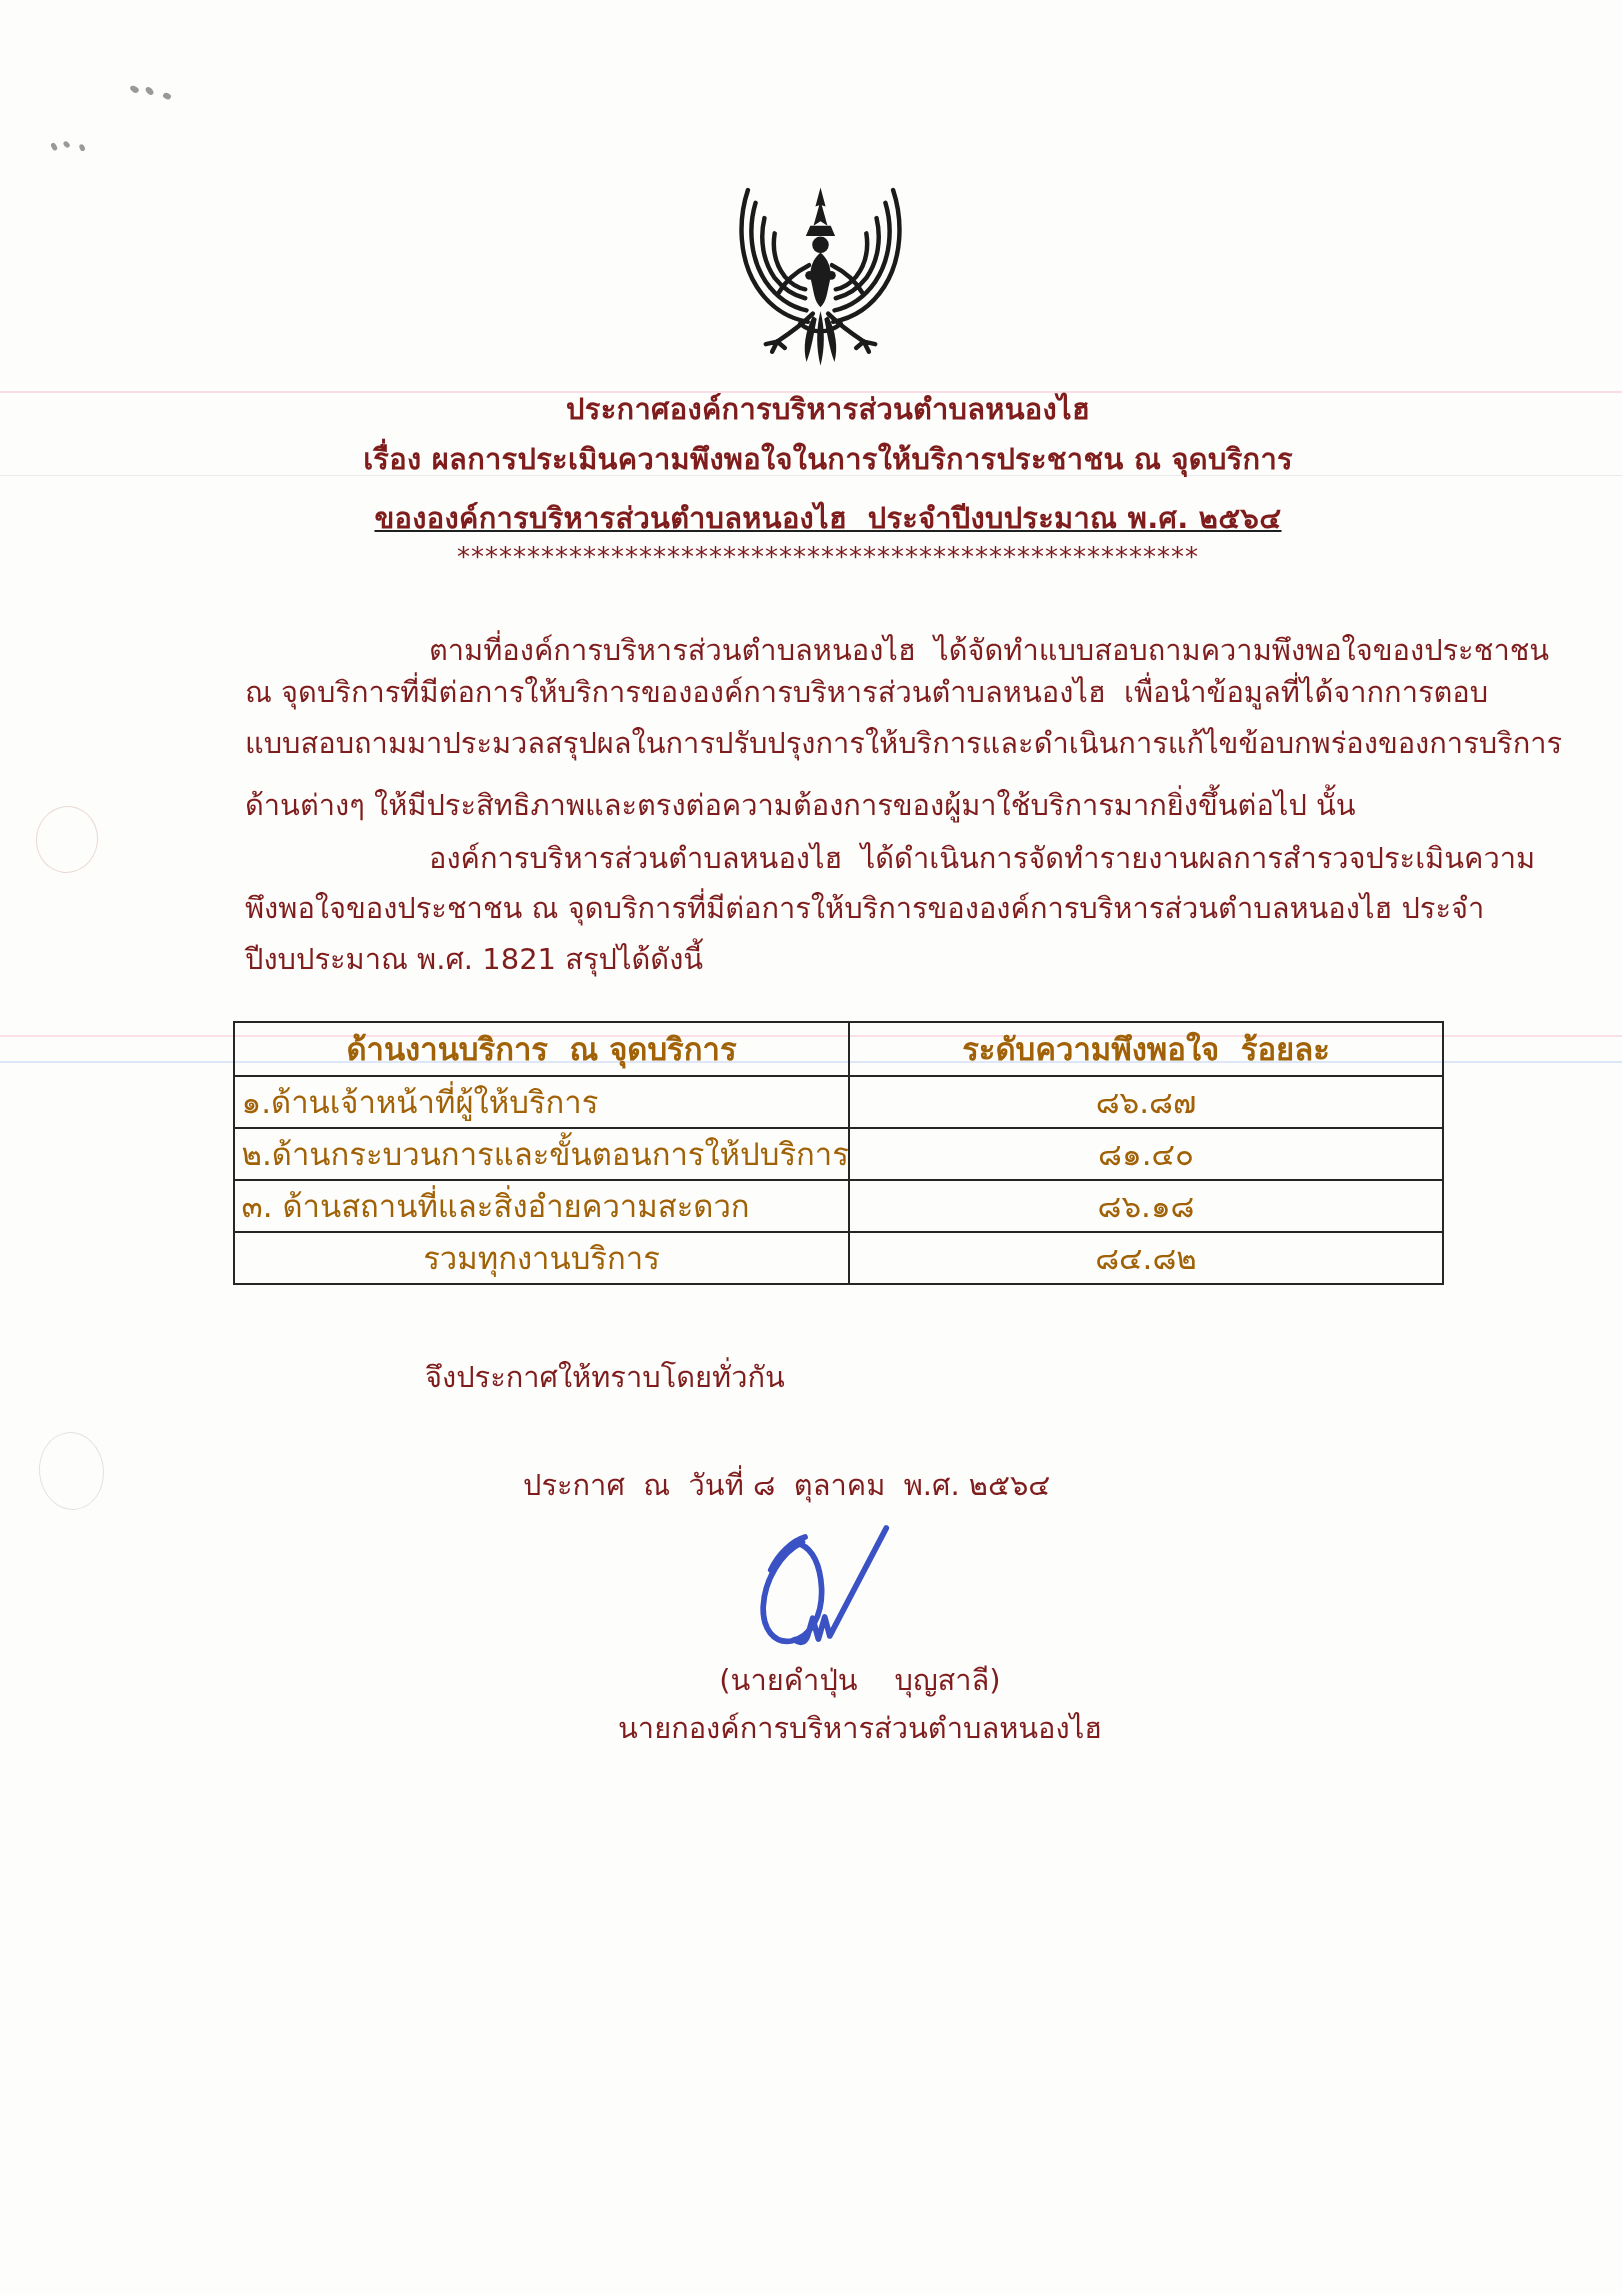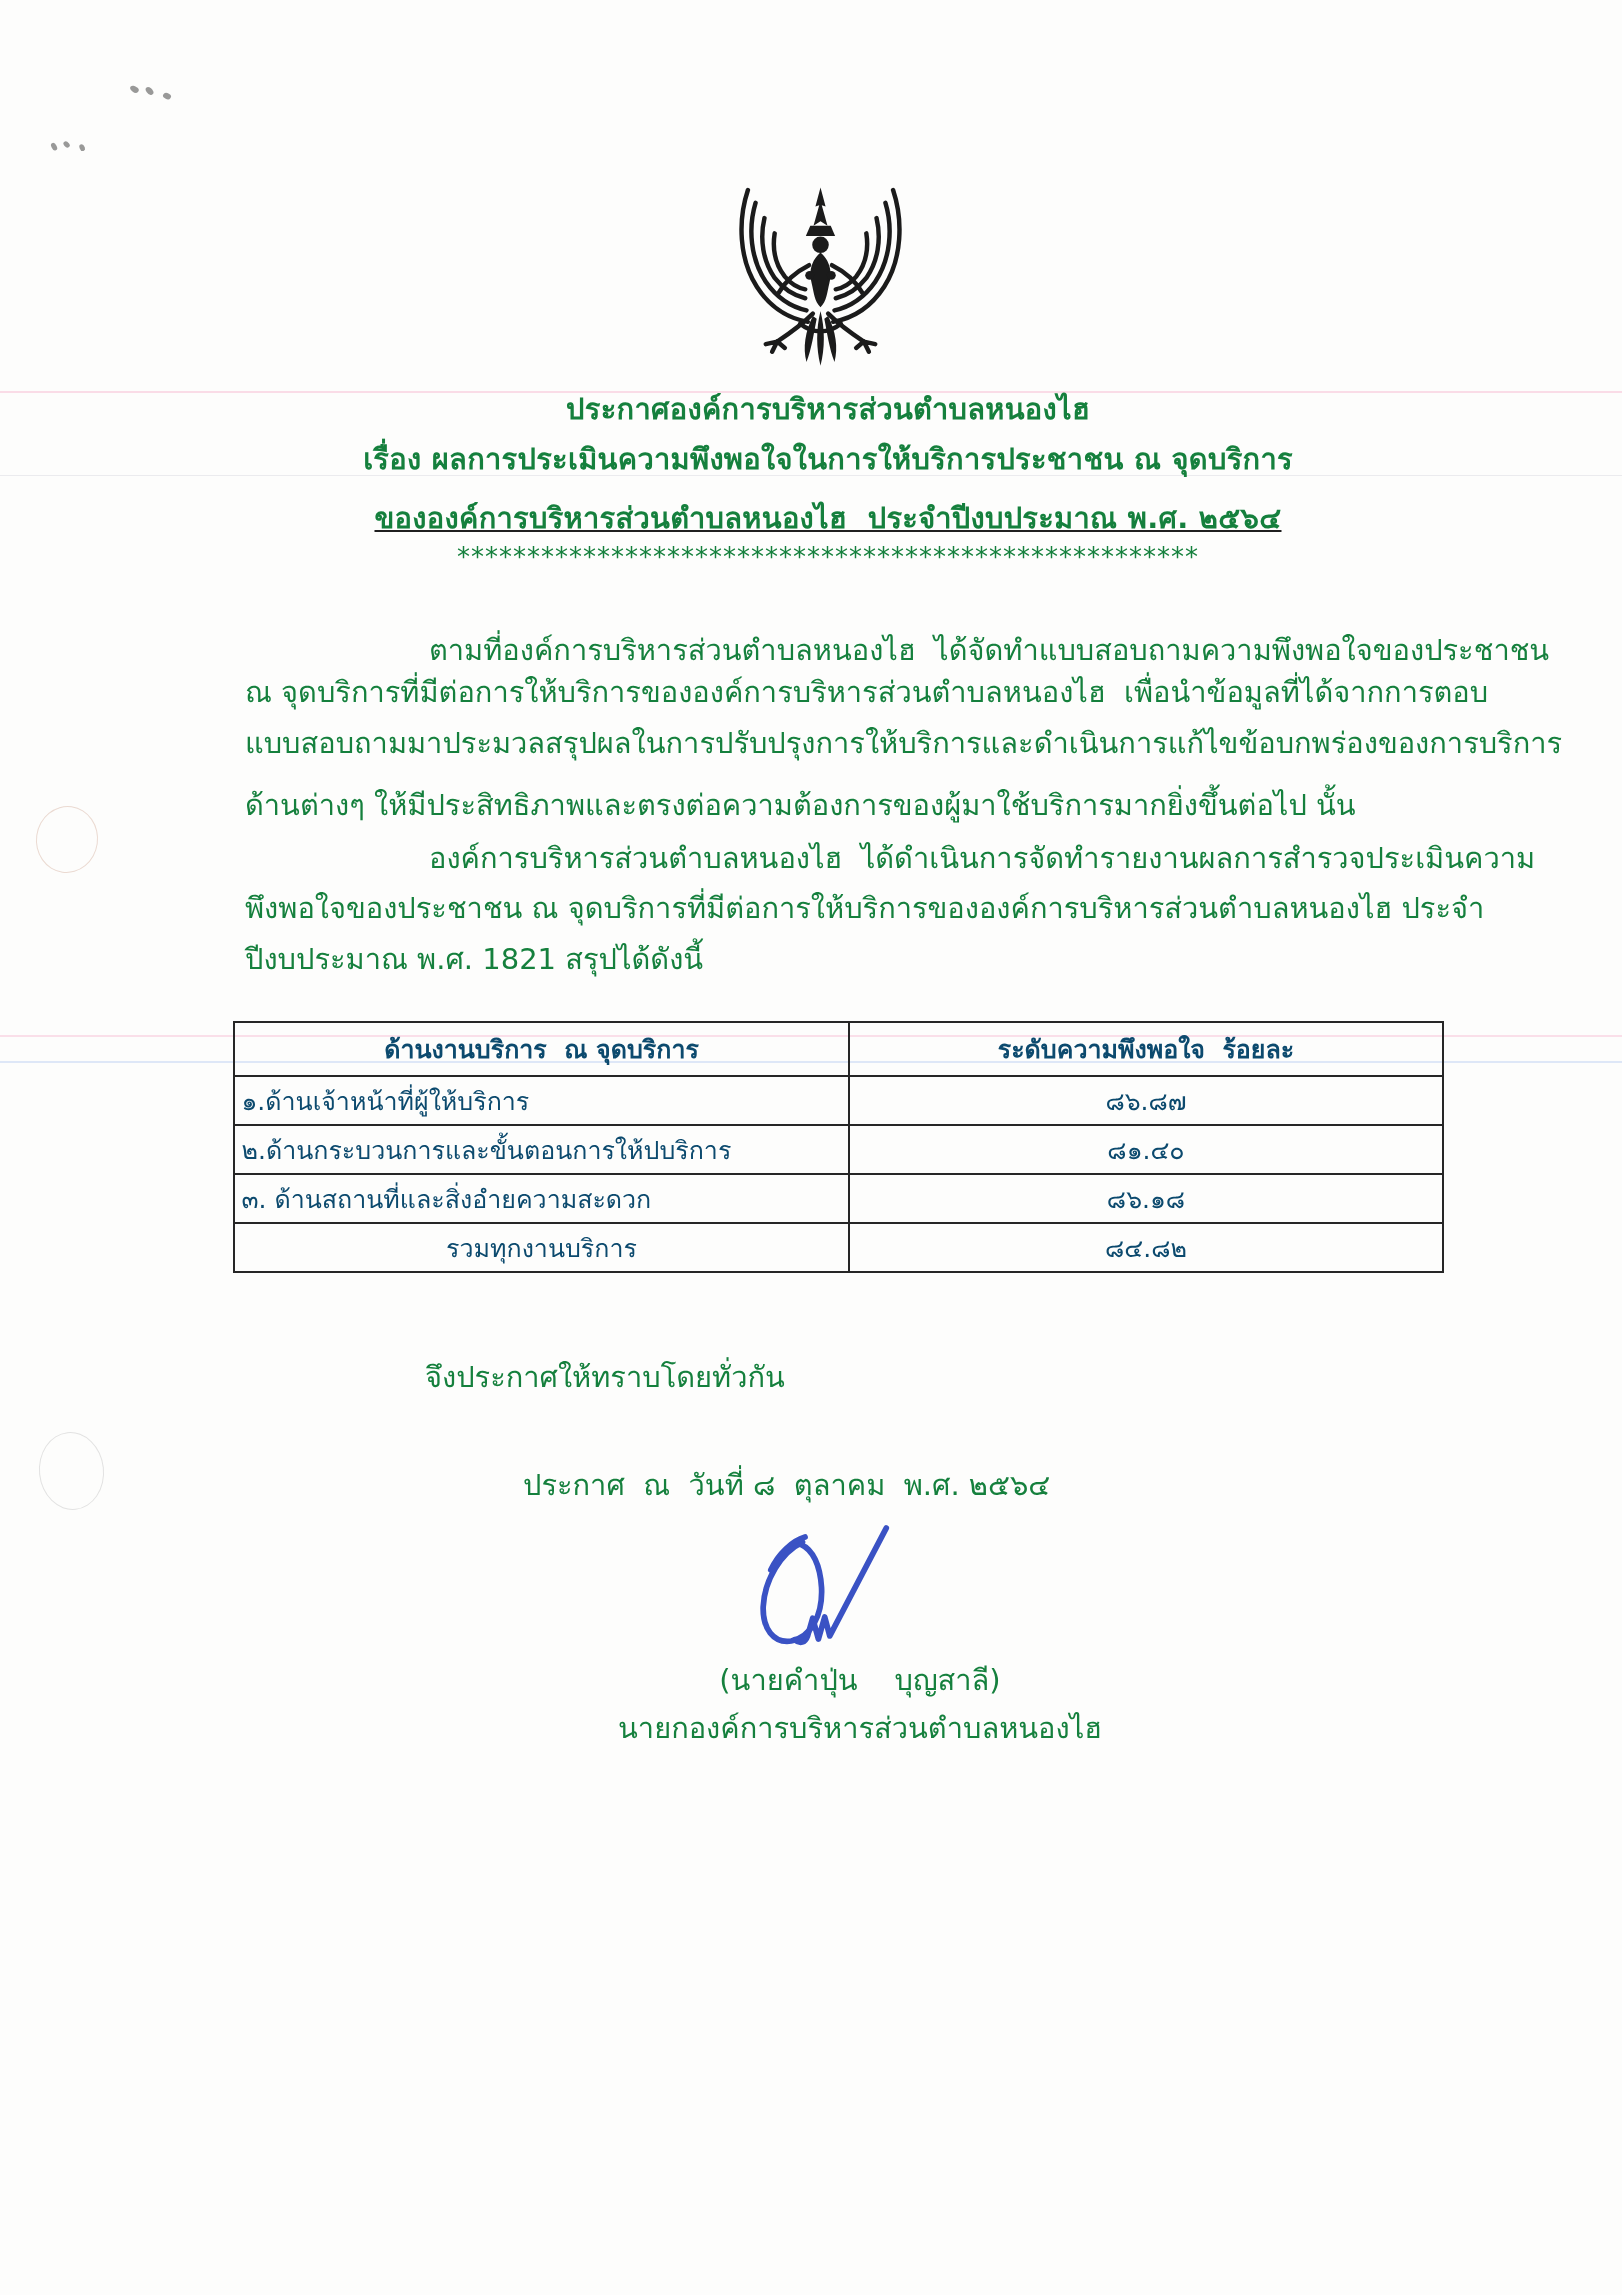--- a/index.html
+++ b/index.html
@@ -4,36 +4,36 @@
 <style>
   html,body{margin:0;padding:0;background:#9a9a9a;}
   .page{
     position:relative;
     width:1623px;height:2295px;
     background:#fdfdfc;
     overflow:hidden;
     font-family:"DejaVu Sans","Liberation Sans",sans-serif;
     color:#1f1f1f;
   }
-  .t{position:absolute;white-space:pre;font-size:29px;line-height:39px;color:#15803d;}
+  .t{position:absolute;white-space:pre;font-size:29px;line-height:39px;color:#7f1d1d;}
   .center-col{position:absolute;left:33px;width:1590px;text-align:center;}
   .center-col .t{position:static;display:block;}
   .title-line{font-weight:600;letter-spacing:0.3px;}
   .stars{font-size:26px;letter-spacing:1px;font-weight:400;}
   
   .para-line{left:245px;}
   .indent{left:429px;}
   
   .results-table{
     position:absolute;left:233px;top:1021px;width:1179px;
     border-collapse:collapse;table-layout:fixed;
   }
   .results-table td,.results-table th{
     border:2px solid #262626;
-    font-size:25px;color:#0c4a6e;font-weight:400;
+    font-size:31px;color:#a16207;font-weight:400;
     padding:0 6.5px;vertical-align:middle;white-space:pre;
   }
   .results-table th{height:52px;font-weight:600;text-align:center;}
   .results-table td{height:47px;}
   .col-label{width:600px;text-align:left;padding-left:23.6px;}
   .col-value{width:579px;text-align:center;}
   .row-total .col-label{text-align:center;padding-left:6.5px;}
   
   .signature-svg{position:absolute;left:734px;top:1517px;width:203px;height:144px;}
   

